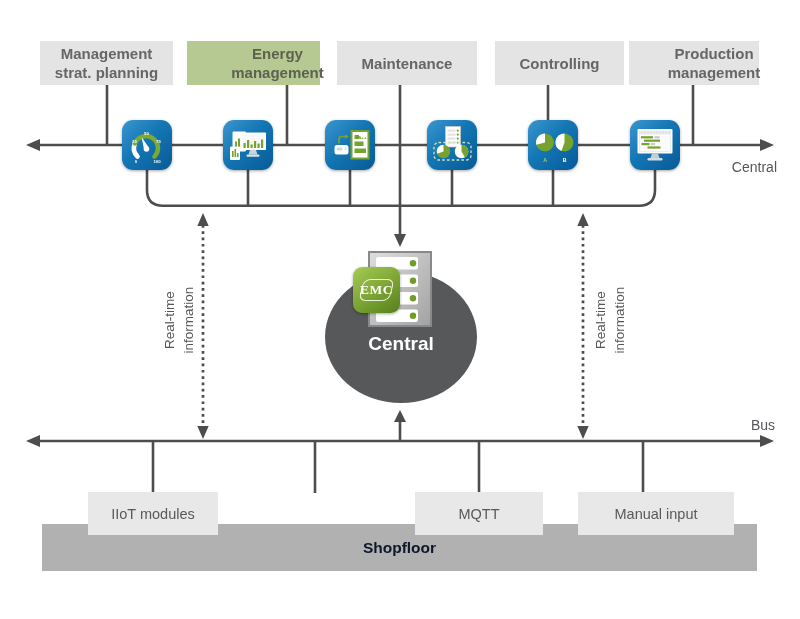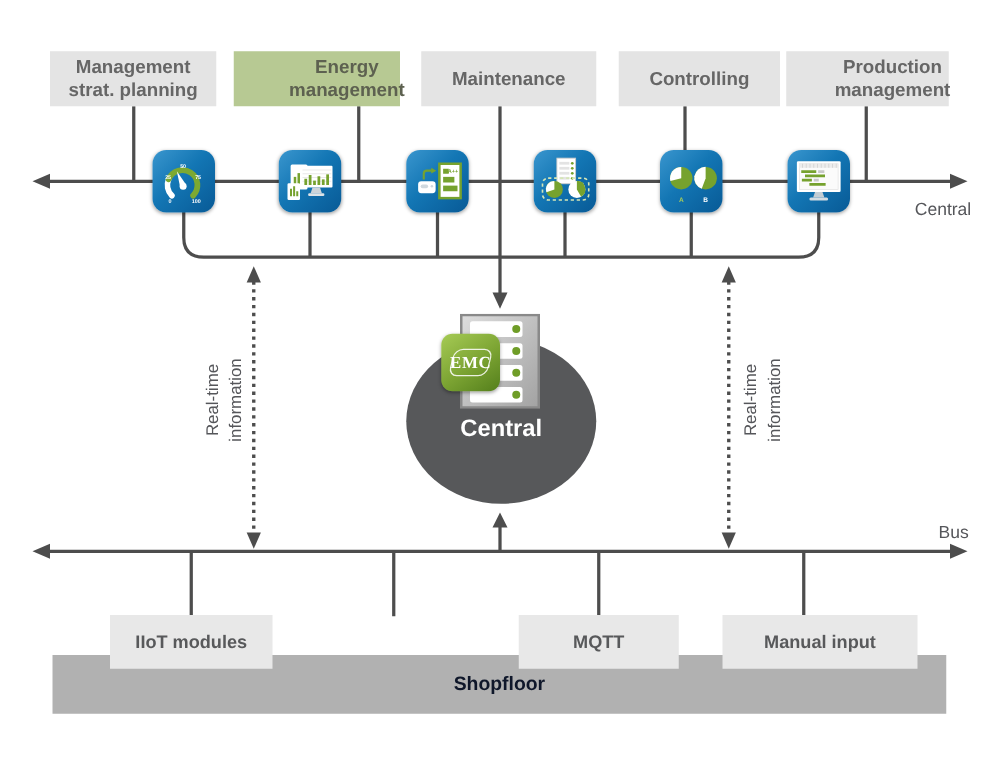--- a/index.html
+++ b/index.html
@@ -59,21 +59,21 @@
   .db-text{
     position:absolute;left:325px;top:331px;width:152px;z-index:4;text-align:center;
     color:#ffffff;font-size:19px;font-weight:600;line-height:26px;
   }
   .db-text span{display:block;}
 
   .bottom-box{
     position:absolute;top:492px;height:43px;z-index:3;
     background:#e8e8e8;color:#58595b;
     display:flex;align-items:center;justify-content:center;
-    font-size:14.5px;font-weight:700;
+    font-size:14.5px;font-weight:400;
   }
   .shopfloor{
     position:absolute;left:42px;top:524px;width:715px;height:47px;z-index:2;
     background:#b1b1b1;color:#0f172a;font-size:15.5px;font-weight:bold;
     display:flex;align-items:center;justify-content:center;
   }
   .gt{font-size:4.3px;font-weight:bold;fill:#ffffff;}
 </style>
 </head>
 <body>

